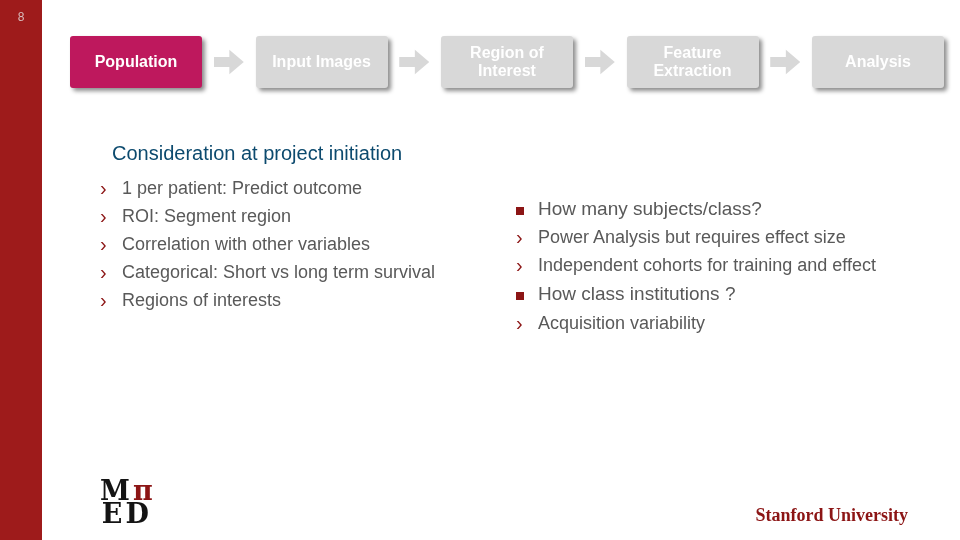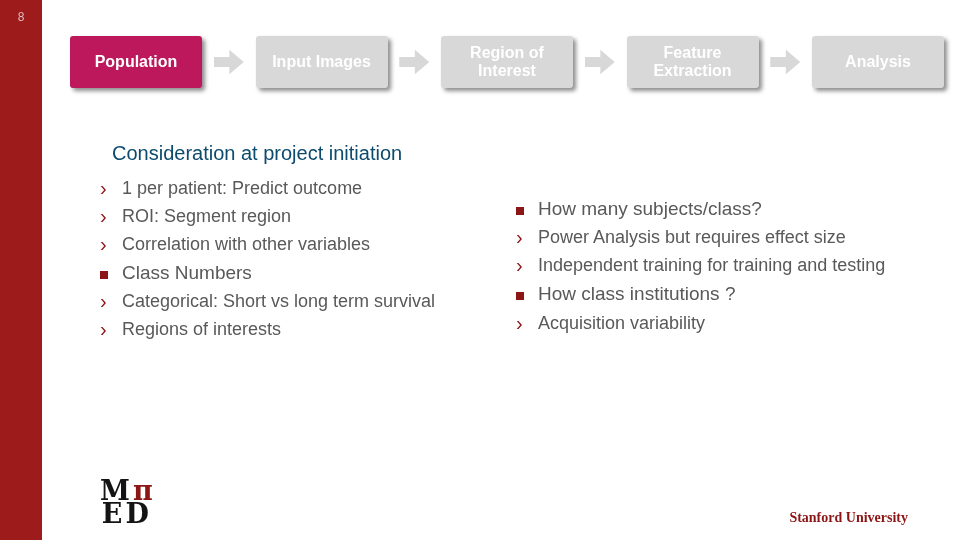--- a/index.html
+++ b/index.html
@@ -73,21 +73,21 @@
     font-family: "DejaVu Serif", serif; font-weight: bold;
     color: #141414; line-height: 0.88; text-align: center;
   }
   .medlogo .row1 { font-size: 27px; letter-spacing: 1px; }
   .medlogo .row1 .pi { color: #8c1515; margin-left: 2px; }
   .medlogo .row2 { font-size: 27px; letter-spacing: 3px; }
 
   .stanford {
     position: absolute; right: 52px; bottom: 14px;
     color: #8c1515; font-family: "Liberation Serif", serif;
-    font-size: 14px; font-weight: bold;
+    font-size: 18px; font-weight: bold;
   }
 </style>
 </head>
 <body>
 
 <div class="slide">
 
   <div class="sidebar">
     <span class="pagenum">8</span>
   </div>
@@ -122,24 +122,20 @@
         <span class="li-text">1 per patient: Predict outcome</span>
       </li>
       <li class="b2">
         <span class="marker chev">›</span>
         <span class="li-text">ROI: Segment region</span>
       </li>
       <li class="b2">
         <span class="marker chev">›</span>
         <span class="li-text">Correlation with other variables</span>
       </li>
-      <li class="b1">
-        <span class="marker"><span class="sq"></span></span>
-        <span class="li-text">Class Numbers</span>
-      </li>
       <li class="b2">
         <span class="marker chev">›</span>
         <span class="li-text">Categorical: Short vs long term survival</span>
       </li>
       <li class="b2">
         <span class="marker chev">›</span>
         <span class="li-text">Regions of interests</span>
       </li>
     </ul>
   </div>
@@ -149,21 +145,21 @@
       <li class="b1">
         <span class="marker"><span class="sq"></span></span>
         <span class="li-text">How many subjects/class?</span>
       </li>
       <li class="b2">
         <span class="marker chev">›</span>
         <span class="li-text">Power Analysis but requires effect size</span>
       </li>
       <li class="b2">
         <span class="marker chev">›</span>
-        <span class="li-text">Independent training for training and testing</span>
+        <span class="li-text">Independent cohorts for training and effect</span>
       </li>
       <li class="b1">
         <span class="marker"><span class="sq"></span></span>
         <span class="li-text">How class institutions ?</span>
       </li>
       <li class="b2">
         <span class="marker chev">›</span>
         <span class="li-text">Acquisition variability</span>
       </li>
     </ul>

